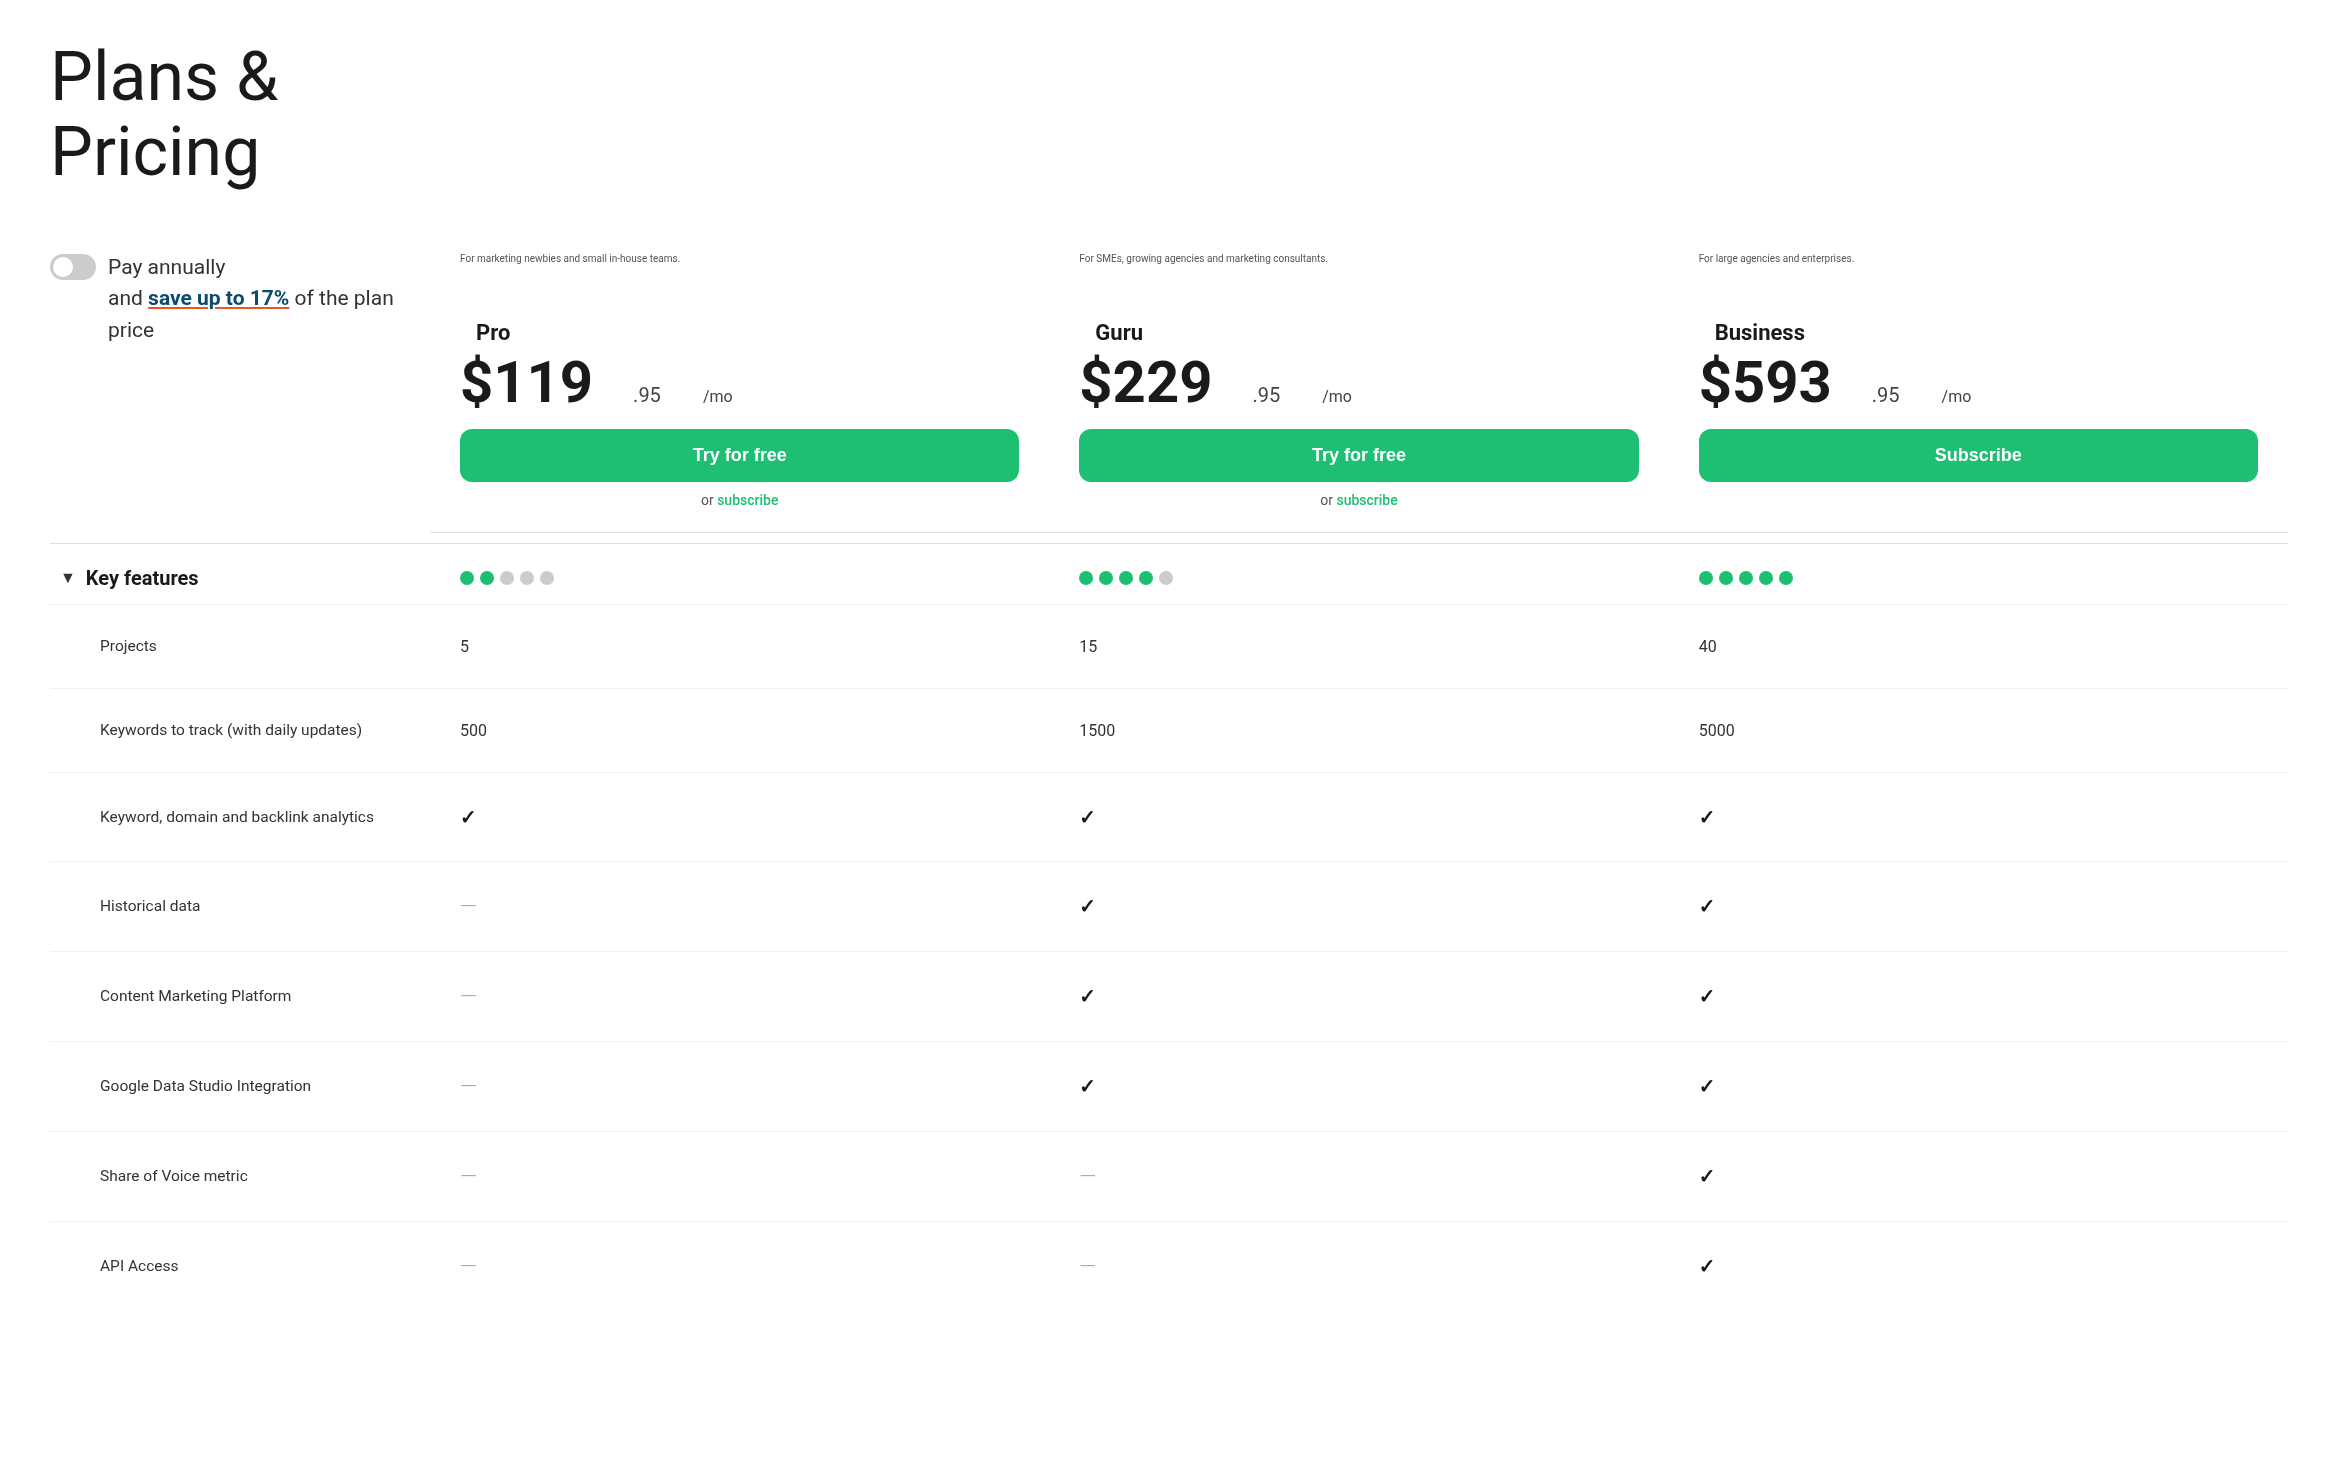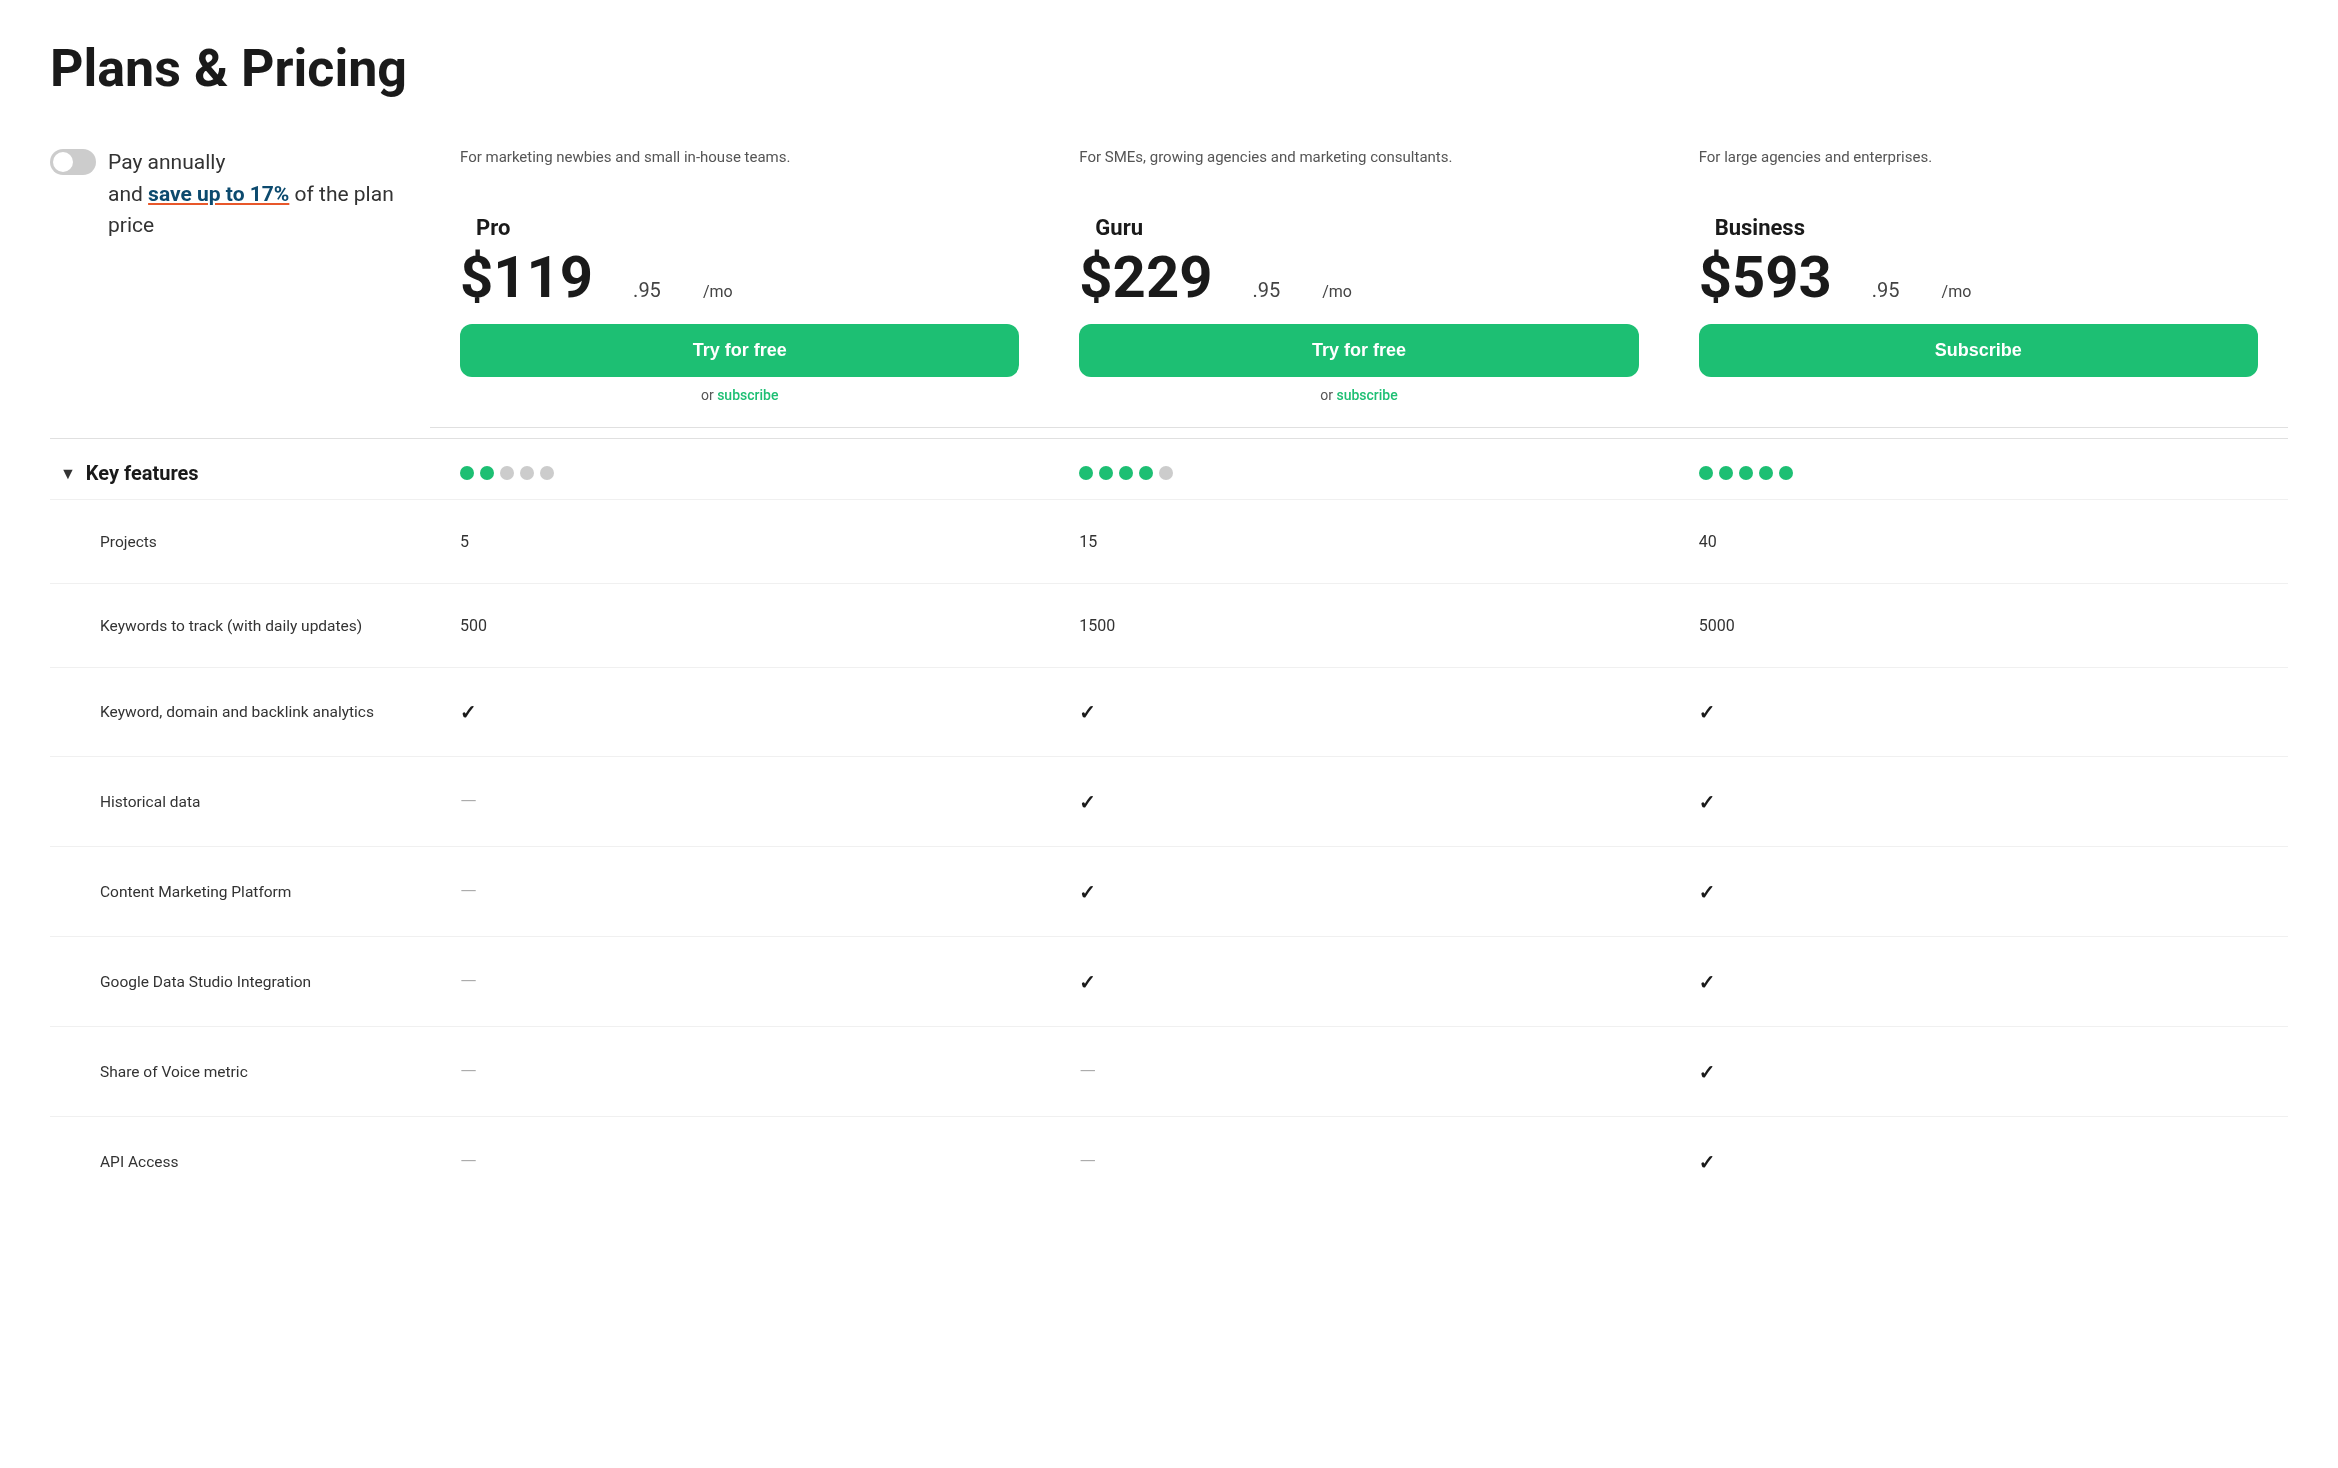--- a/index.html
+++ b/index.html
@@ -4,40 +4,40 @@
   <style>
     * { box-sizing: border-box; margin: 0; padding: 0; }
     body {
       font-family: -apple-system, BlinkMacSystemFont, 'Segoe UI', Roboto, Arial, sans-serif;
       background: #fff;
       color: #1a1a1a;
       padding: 40px 50px;
     }
 
     .page-title {
-      font-size: 52px;
-      font-weight: 700;
+      font-size: 68px;
+      font-weight: 400;
       line-height: 1.1;
-      margin-bottom: 30px;
+      margin-bottom: 42px;
       max-width: 420px;
     }
 
     .pricing-grid {
       display: grid;
       grid-template-columns: 380px 1fr 1fr 1fr;
       gap: 0;
     }
 
     .plan-header {
       padding: 20px 30px 24px 30px;
       border-bottom: 1px solid #e0e0e0;
     }
 
     .plan-description {
-      font-size: 15px;
+      font-size: 10px;
       color: #555;
       line-height: 1.4;
       min-height: 50px;
       margin-bottom: 18px;
     }
 
     .plan-name {
       font-size: 22px;
       font-weight: 700;
       margin-bottom: 8px;

